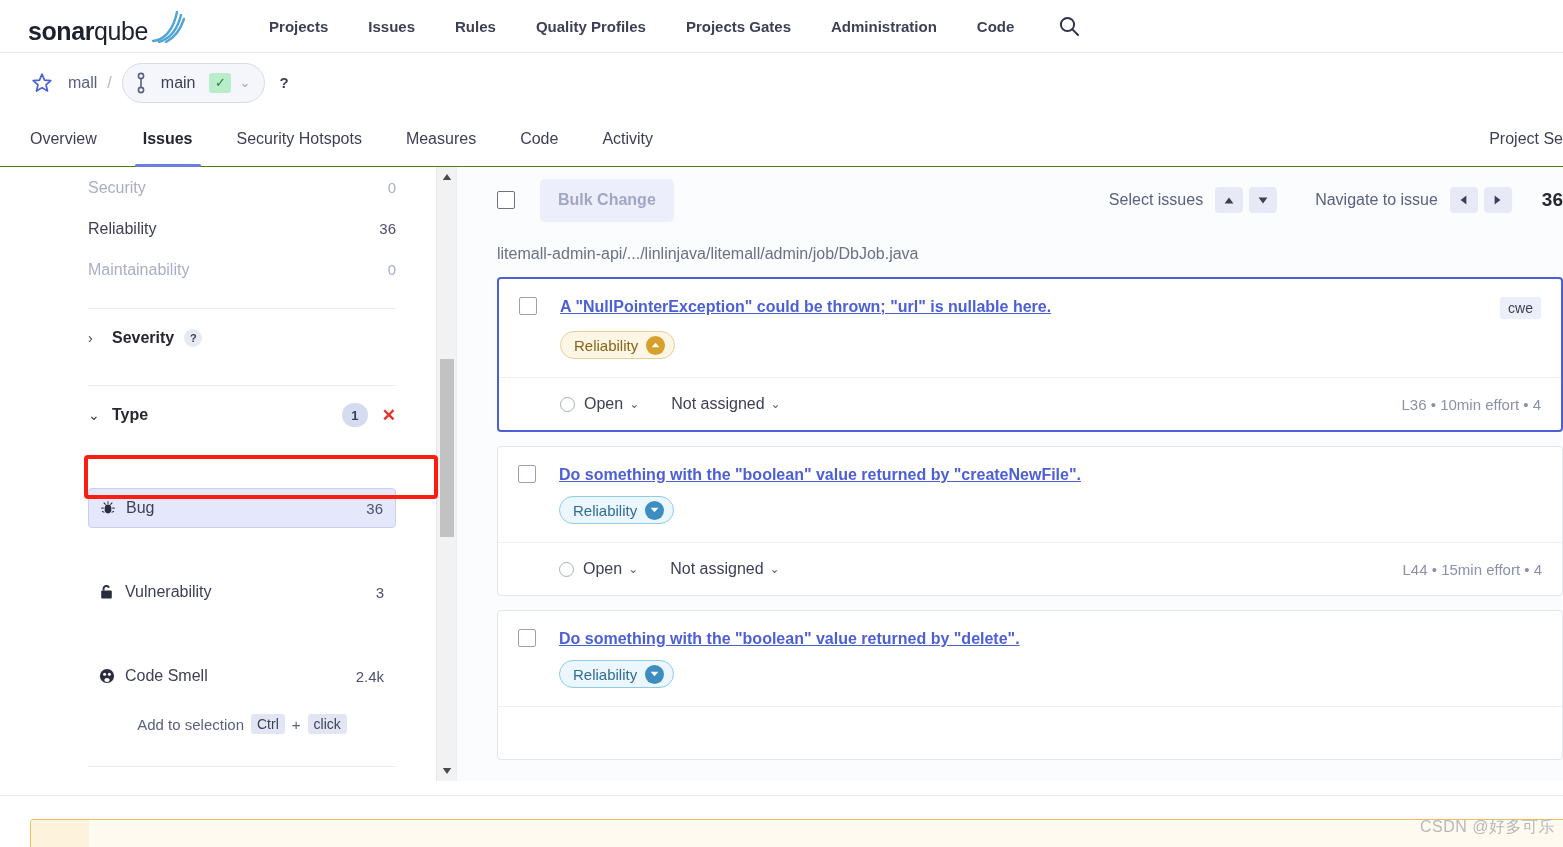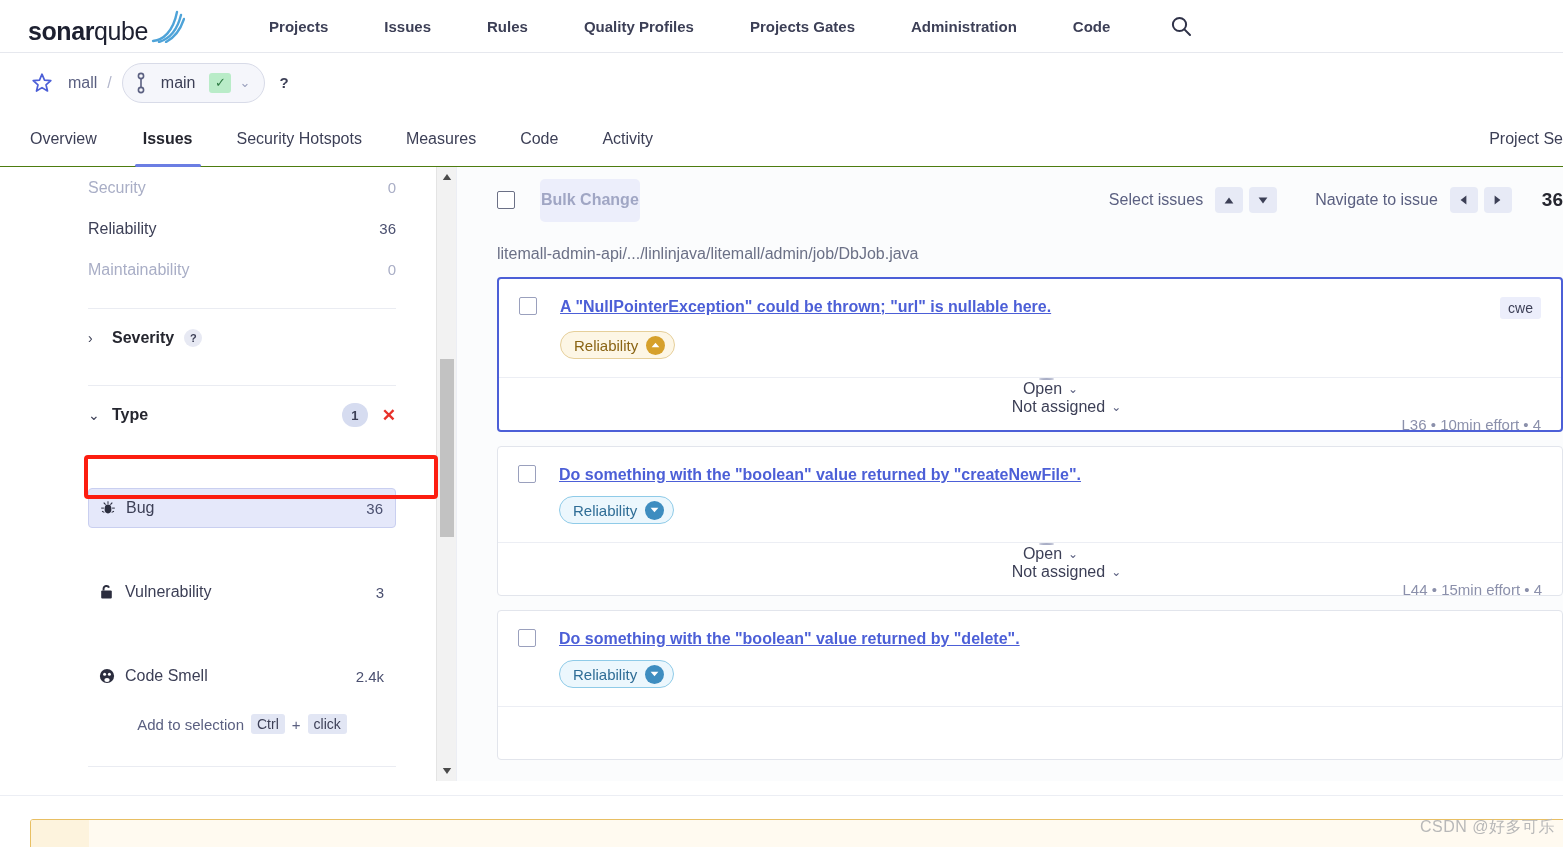--- a/index.html
+++ b/index.html
@@ -18,21 +18,21 @@
     border-bottom: 1px solid #e6e8ee;
     background: #fff;
     padding-left: 28px;
   }
   .logo { display: flex; align-items: flex-end; margin-right: 64px; position: relative; }
   .logo-text { font-size: 25px; letter-spacing: -0.4px; color: #1d2030; line-height: 1; }
   .logo-text b { font-weight: 700; }
   .logo-text span { font-weight: 400; }
   .logo-arcs { position: relative; width: 36px; height: 34px; margin-left: 1px; margin-bottom: 1px; }
 
-  .nav-items { display: flex; align-items: center; gap: 16px; }
+  .nav-items { display: flex; align-items: center; gap: 0; }
   .nav-item {
     font-size: 15px; color: #3c3f56; font-weight: 600;
     padding: 6px 20px; cursor: pointer; white-space: nowrap;
   }
   .nav-search { margin-left: 24px; cursor: pointer; display:flex; align-items:center; }
 
   
   .crumbrow {
     height: 59px; display: flex; align-items: center; padding-left: 30px;
     background: #fff;
@@ -171,21 +171,21 @@
   .toolbar {
     display: flex; align-items: center; height: 66px;
     padding: 0 0 0 24px;
   }
   .cbx {
     width: 18px; height: 18px; border: 1px solid #6b7086; border-radius: 2px;
     background: #fff; cursor: pointer; flex: 0 0 18px;
   }
   .cbx.light { border-color: #9aa0bd; }
   .bulk-btn {
-    margin-left: 25px; height: 43px; padding: 0 1px; border-radius: 5px;
+    margin-left: 25px; height: 43px; padding: 0 18px; border-radius: 5px;
     background: #eceefb; color: #a0a6c4; font-size: 16px; font-weight: 700;
     display: flex; align-items: center; cursor: default; border: none;
   }
   .tb-right { margin-left: auto; display: flex; align-items: center; padding-right: 0; }
   .tb-lbl { font-size: 16px; color: #5b6081; margin-right: 12px; white-space: nowrap; }
   .sq-btn {
     width: 28px; height: 26px; border-radius: 4px; background: #e7eaf6;
     display: flex; align-items: center; justify-content: center;
     cursor: pointer; margin-right: 6px; border: none;
   }
@@ -220,21 +220,21 @@
   .sev-dot {
     width: 19px; height: 19px; border-radius: 50%;
     display: flex; align-items: center; justify-content: center;
     font-size: 11px; color: #fff;
   }
   .sev-chip.high .sev-dot { background: #d6a02b; }
   .sev-chip.low .sev-dot { background: #3e8dc0; }
 
   .ic-sep { border-top: 1px solid #eceef4; margin-top: 18px; }
   .ic-bottom {
-    display: flex; align-items: center; padding: 0 20px 0 61px; height: 52px; flex-direction: column;
+    display: flex; align-items: center; padding: 0 20px 0 61px; height: 52px;
   }
   .status-circle {
     width: 15px; height: 15px; border: 1.6px solid #a9aec6; border-radius: 50%;
     margin-right: 9px;
   }
   .meta-link {
     font-size: 16px; color: #3c3f56; cursor: pointer; display: flex; align-items: center; gap: 6px;
   }
   .meta-link + .meta-link { margin-left: 32px; }
   .dropcaret { color: #5b6081; font-size: 12px; }

